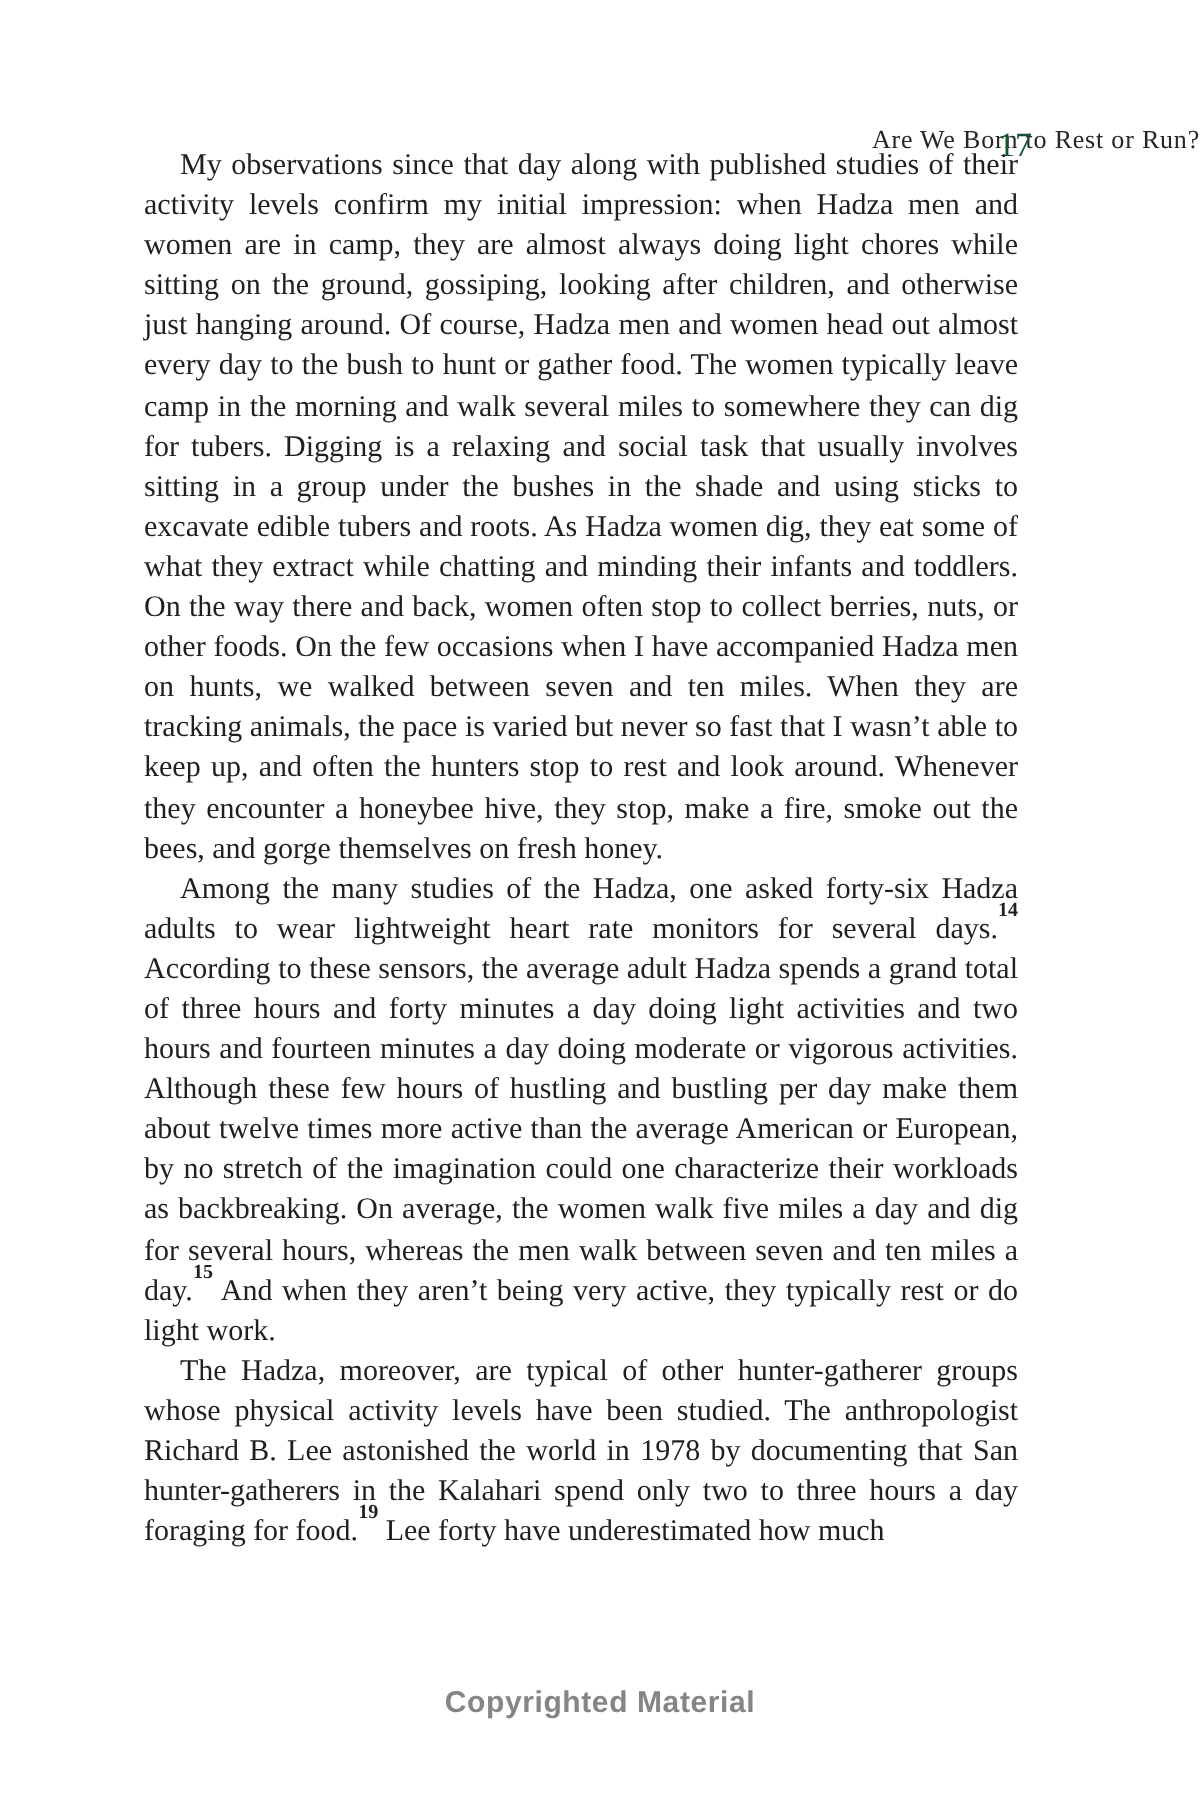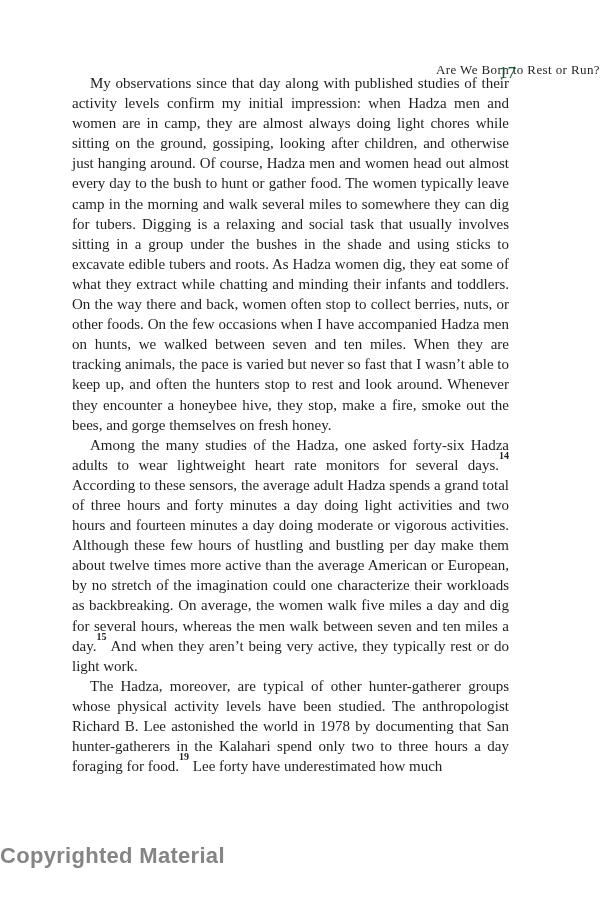--- a/index.html
+++ b/index.html
@@ -65,24 +65,24 @@
     position: relative;
     top: -5px;
     letter-spacing: 0;
   }
   
   .copyright-notice {
     position: absolute;
     top: 843px;
     left: 0;
     width: 600px;
-    text-align: left;
+    text-align: center;
     font-family: "Liberation Sans", "DejaVu Sans", sans-serif;
     font-weight: 700;
-    font-size: 22px;
+    font-size: 15px;
     letter-spacing: 0.3px;
     color: var(--footer-gray, #858585);
   }
 </style>
 </head>
 <body>
 
 <div class="page">
 
   <div class="running-head">

